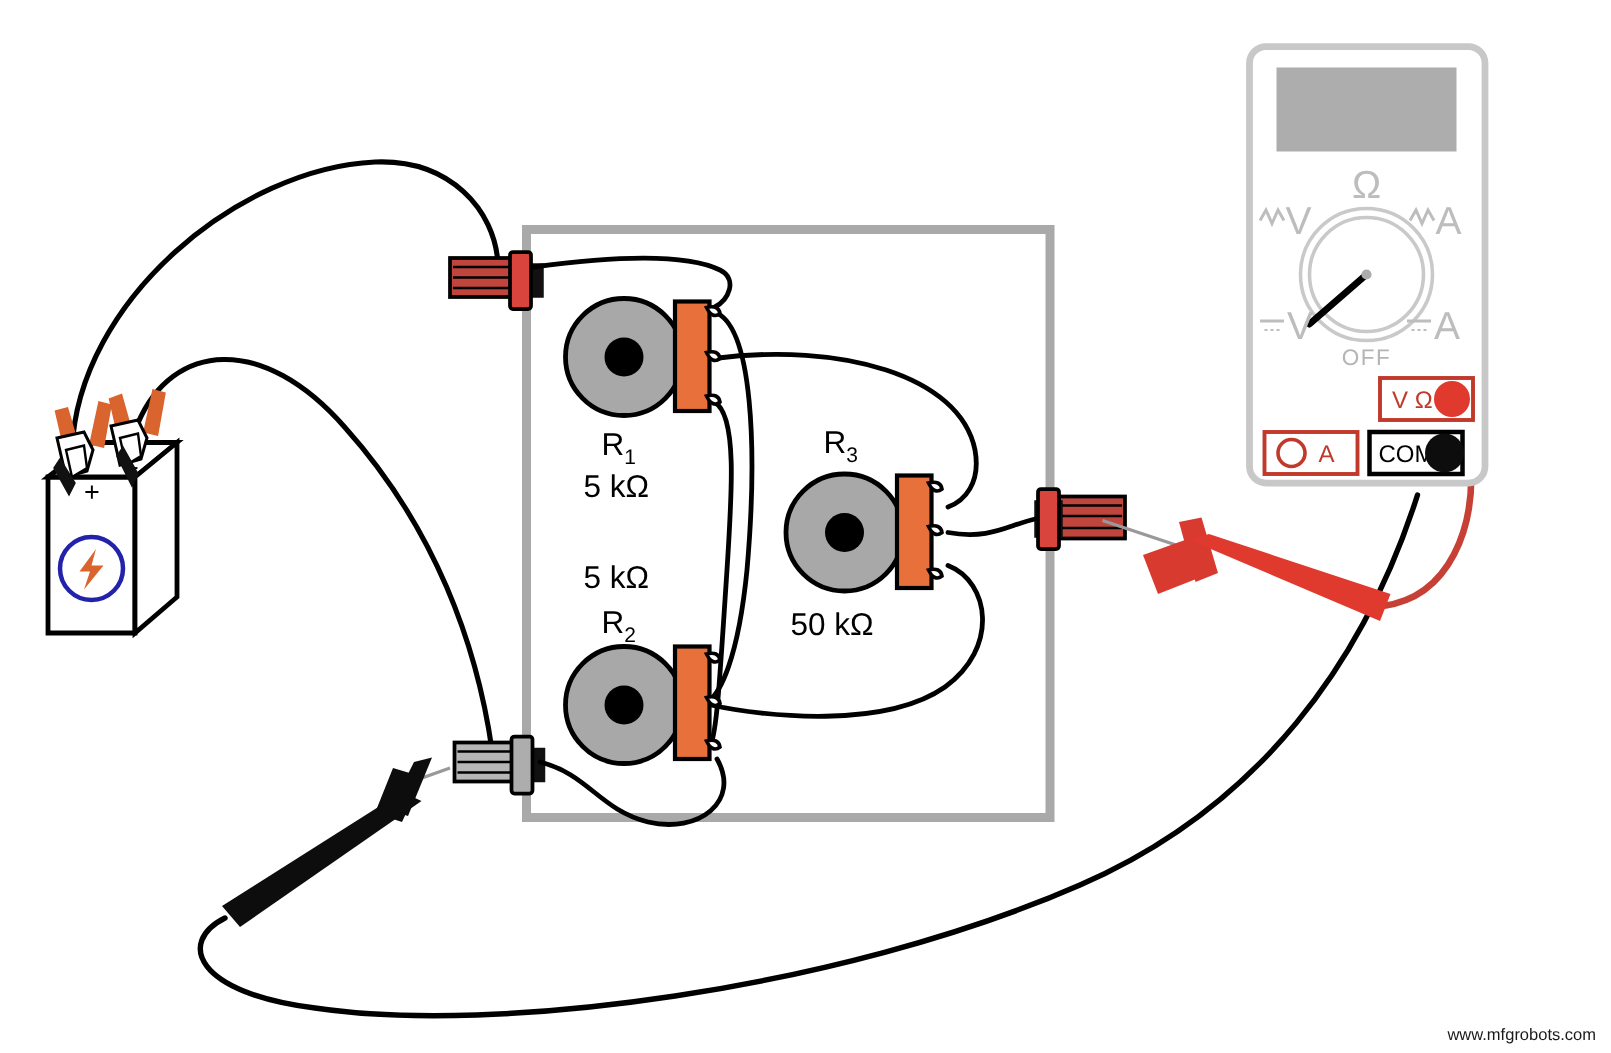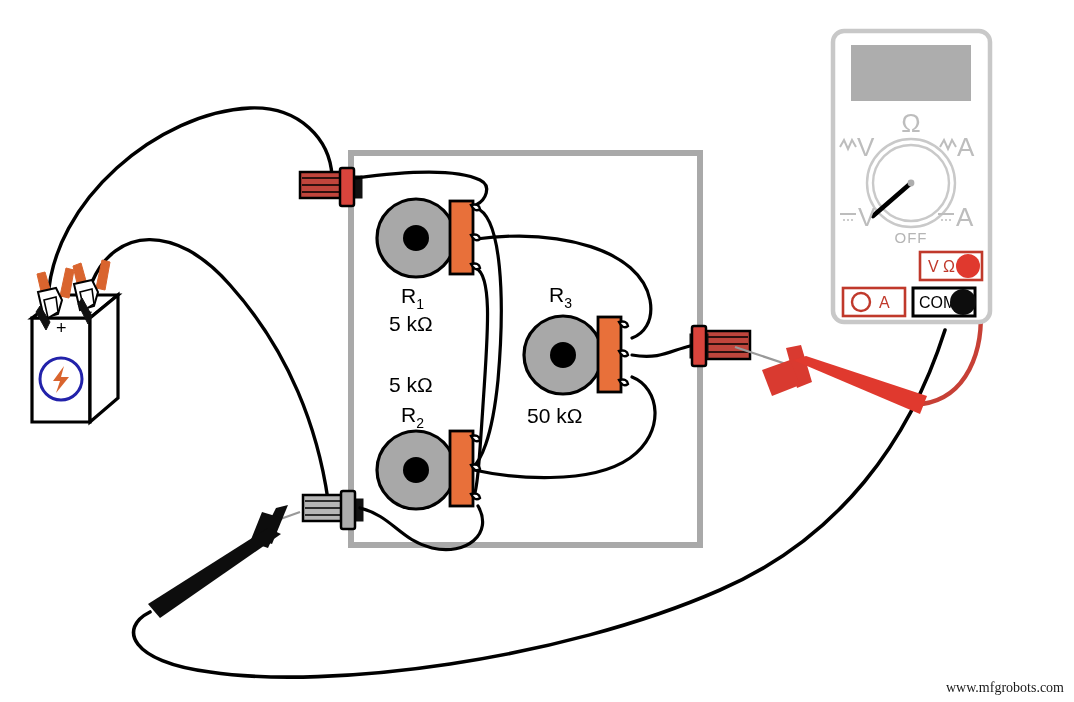--- a/index.html
+++ b/index.html
@@ -55,22 +55,22 @@
     font-size: 16px;
   }
   .batt-sign {
     font-family: "Liberation Sans", sans-serif;
     font-size: 18px;
   }
   .watermark {
     position: absolute;
     right: 10px;
     bottom: 6px;
-    font-family: Liberation Serif, serif;
-    font-size: 14px;
+    font-family: Liberation Sans, sans-serif;
+    font-size: 11px;
     color: #1a1a1a;
     letter-spacing: 0px;
     white-space: nowrap;
   }
 </style>
 </head>
 <body>
 
 <div id="stage">
 

